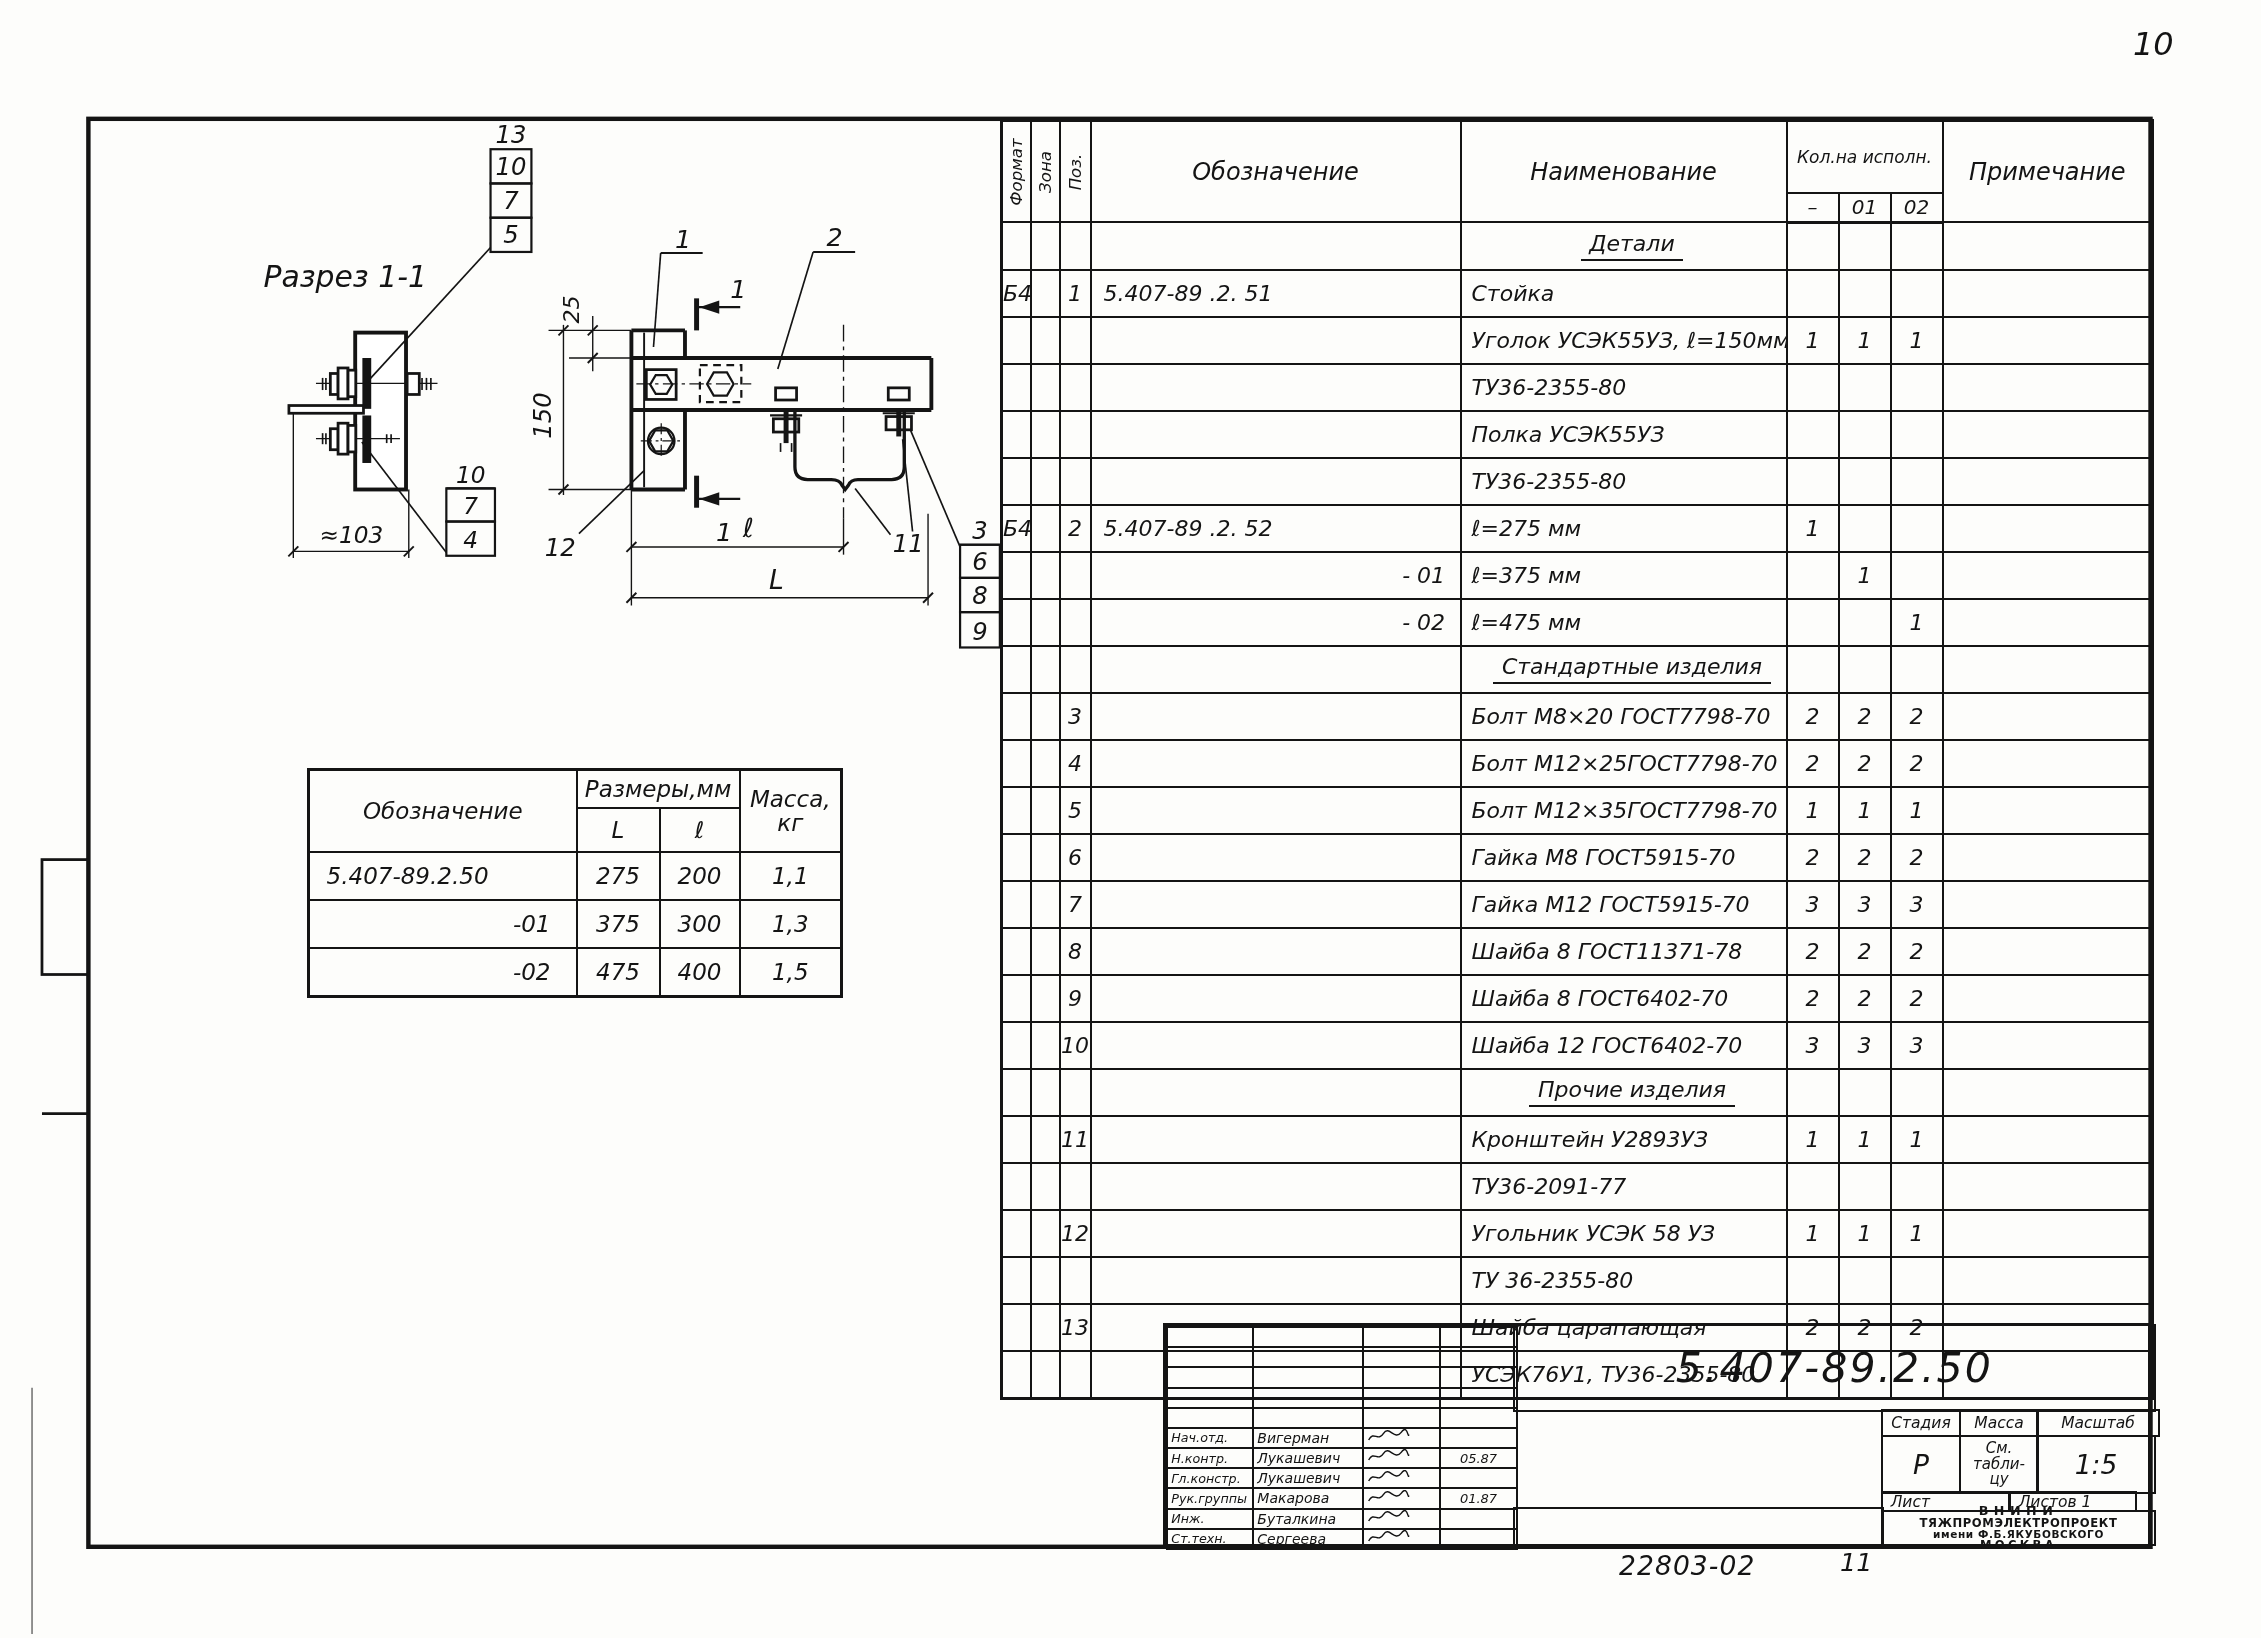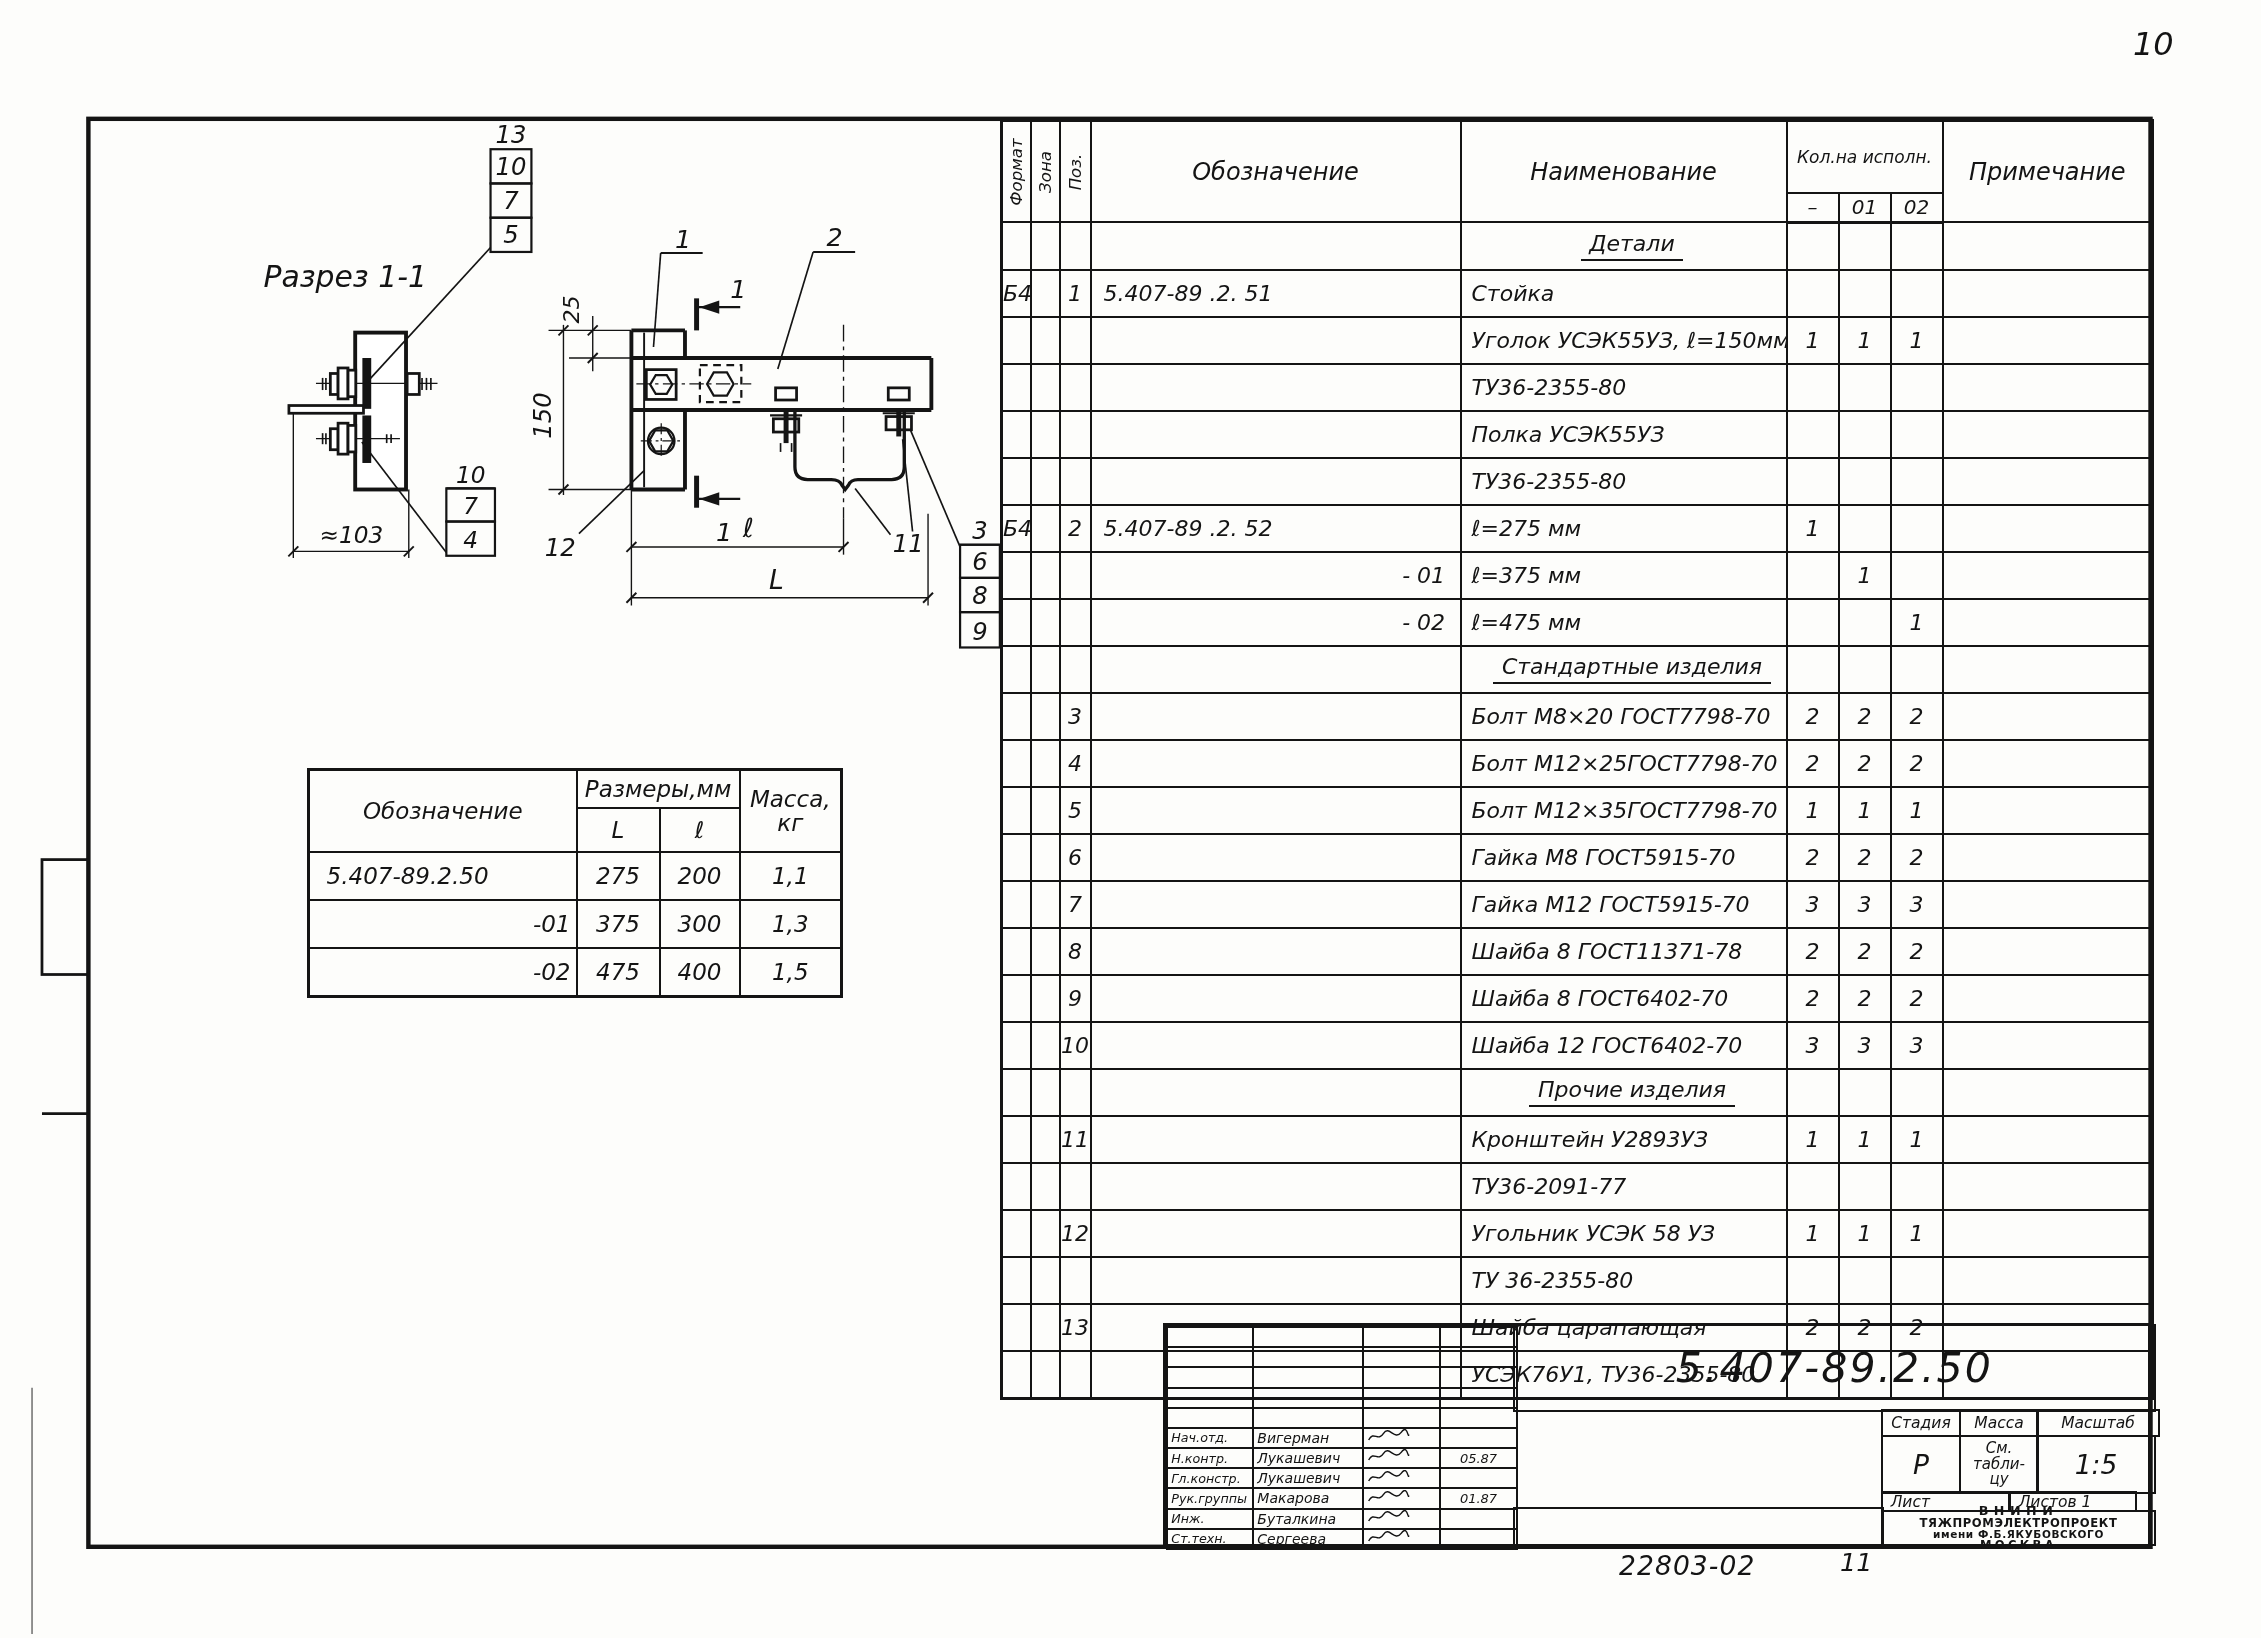--- a/index.html
+++ b/index.html
@@ -29,21 +29,21 @@
   .sec-underline{display:inline-block;border-bottom:2.2px solid #141414;padding:0 8.8px 3.3px;}
   .rot{position:absolute;left:50%;top:50%;transform:translate(-50%,-50%) rotate(-90deg);font-size:16.6px;white-space:nowrap;}
 
   
   .dimt{left:307px;top:768px;width:533px;border:3.3px solid #141414;}
   .dimt th{font-size:23px;text-align:center;}
   .dimt thead tr:first-child th{height:36px;}
   .dimt thead tr:last-child th{height:42px;}
   .dimt td{height:46px;font-size:23px;text-align:center;}
   .dimt td:first-child{text-align:left;padding-left:16.6px;}
-  .dimt td.right{text-align:right;padding-right:5px;}
+  .dimt td.right{text-align:right;padding-right:25px;}
   .masshdr{line-height:1.05;display:block;}
 
   
   .tb{left:1163px;top:1323px;width:988px;height:224px;border:3.9px solid #141414;box-sizing:border-box;}
   .cell{position:absolute;border:2.2px solid #141414;box-sizing:border-box;display:flex;align-items:center;justify-content:center;text-align:center;}
   .sigt{width:351px;height:224px;position:absolute;left:0;top:0;}
   .sigt td{font-size:12.7px;height:17.7px;padding:0 3.3px;}
   .sigt td:nth-child(2){font-size:14px;}
   .sigt td:nth-child(4){text-align:center;font-size:13px;}
   .docnum{font-size:41px;letter-spacing:2.2px;}

